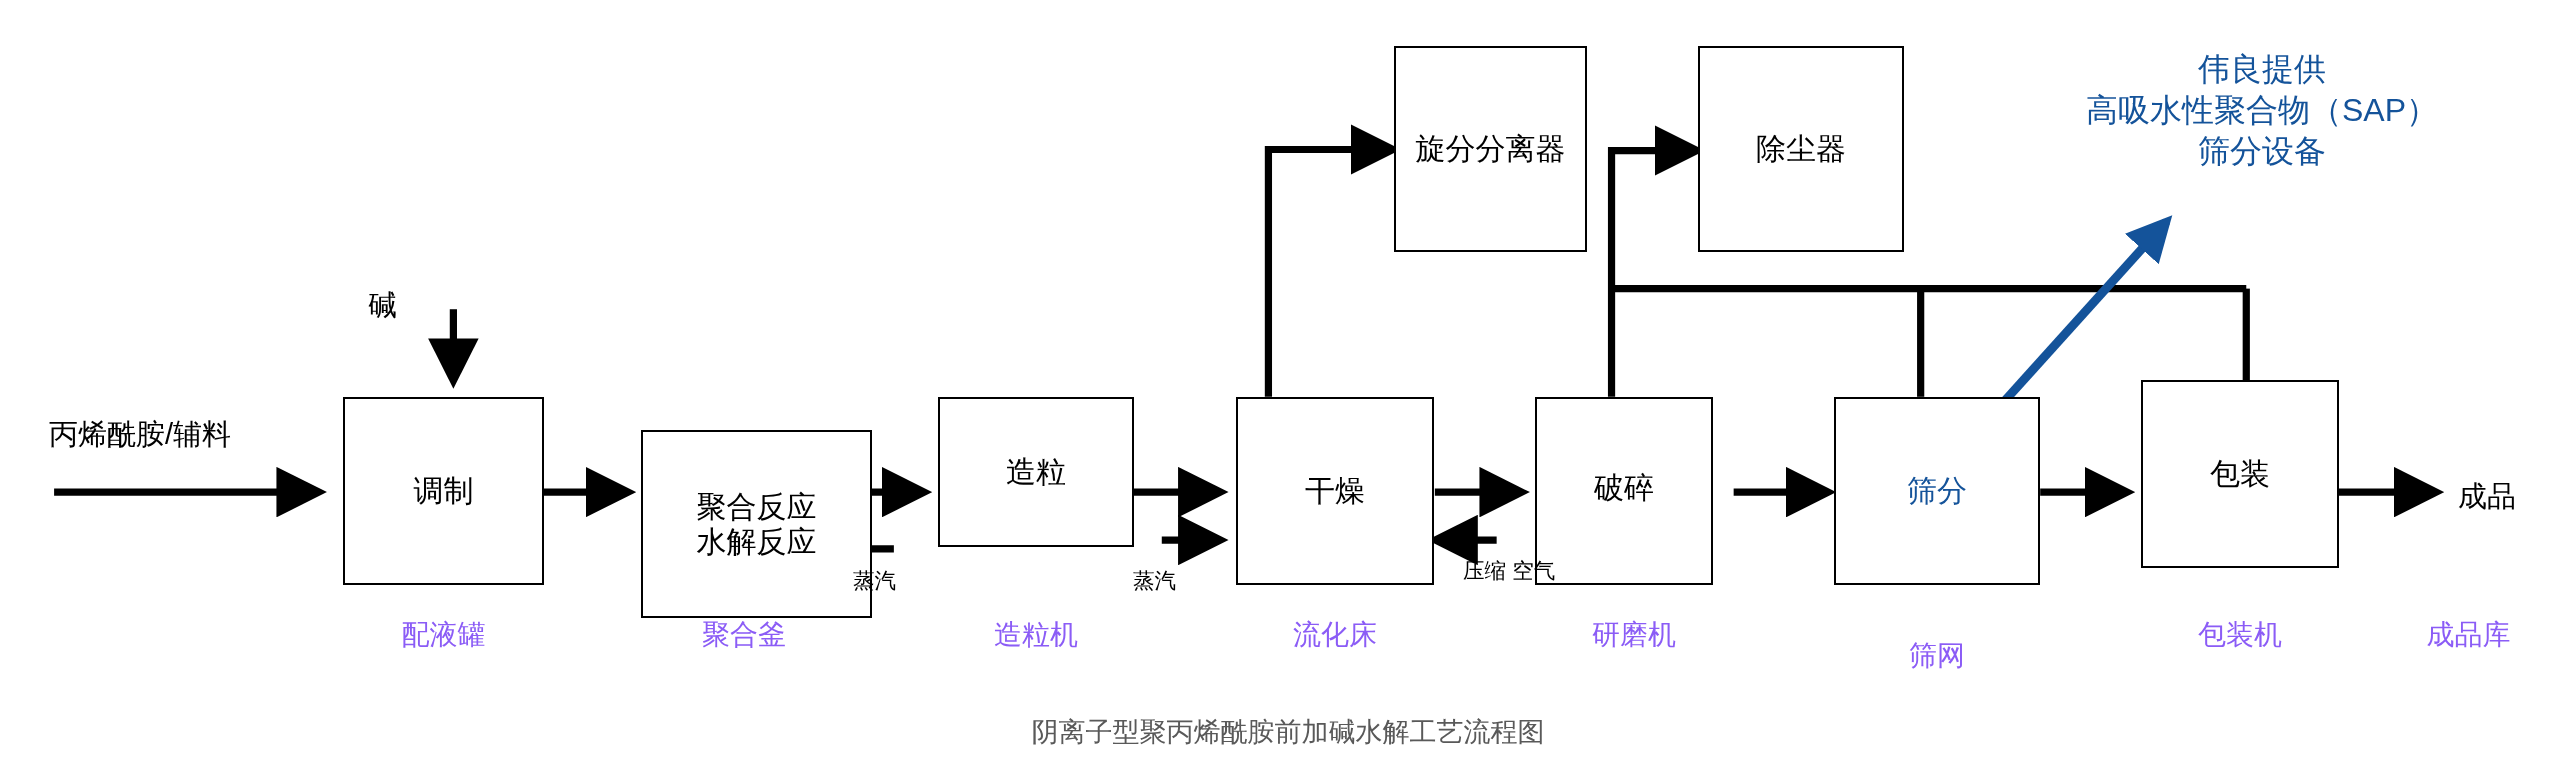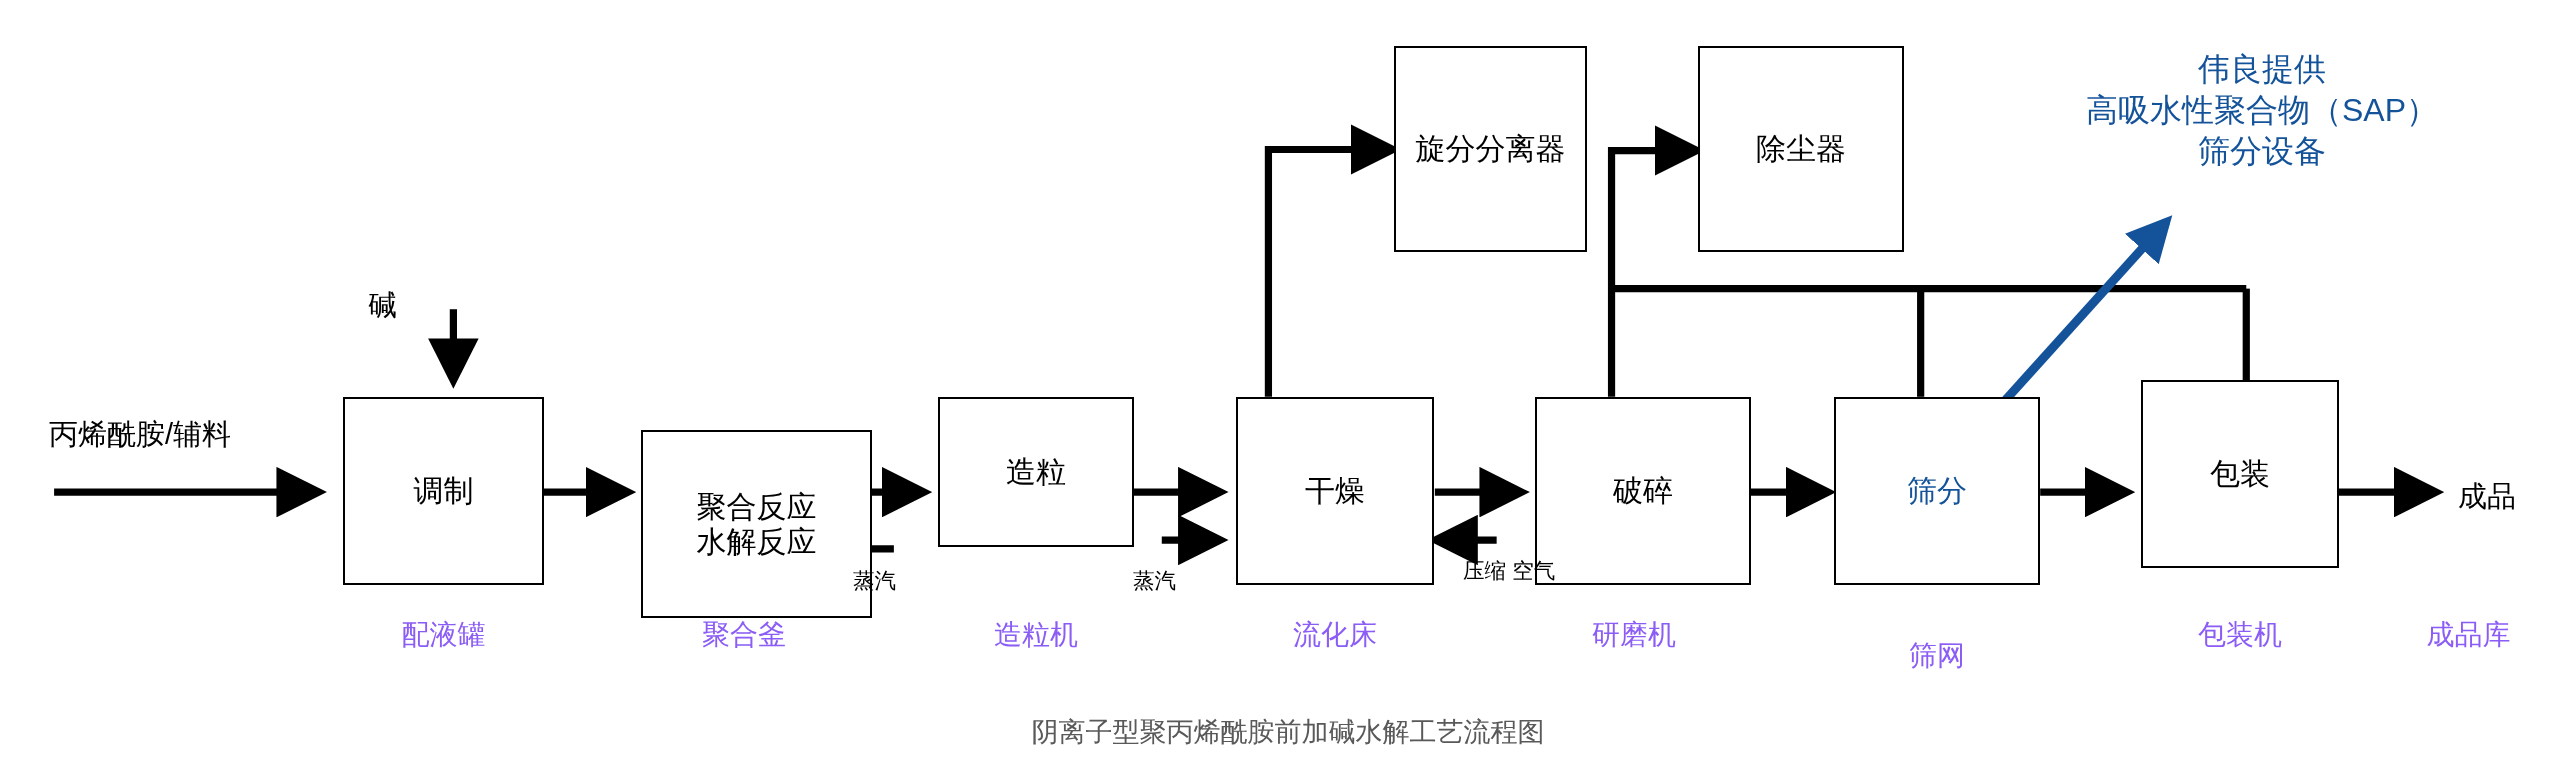--- a/index.html
+++ b/index.html
@@ -153,21 +153,21 @@
   </div>
 
   <div class="node-box" style="left:938px; top:397px; width:196px; height:150px;">
     <span>造粒</span>
   </div>
 
   <div class="node-box" style="left:1236px; top:397px; width:198px; height:188px;">
     <span>干燥</span>
   </div>
 
-  <div class="node-box" style="left:1535px; top:397px; width:216px; height:188px;">
+  <div class="node-box" style="left:1535px; top:397px; width:178px; height:188px;font-family:Liberation Mono, monospace;">
     <span>破碎</span>
   </div>
 
   <div class="node-box accent" style="left:1834px; top:397px; width:206px; height:188px;">
     <span>筛分</span>
   </div>
 
   <div class="node-box" style="left:2141px; top:380px; width:198px; height:188px;">
     <span>包装</span>
   </div>

